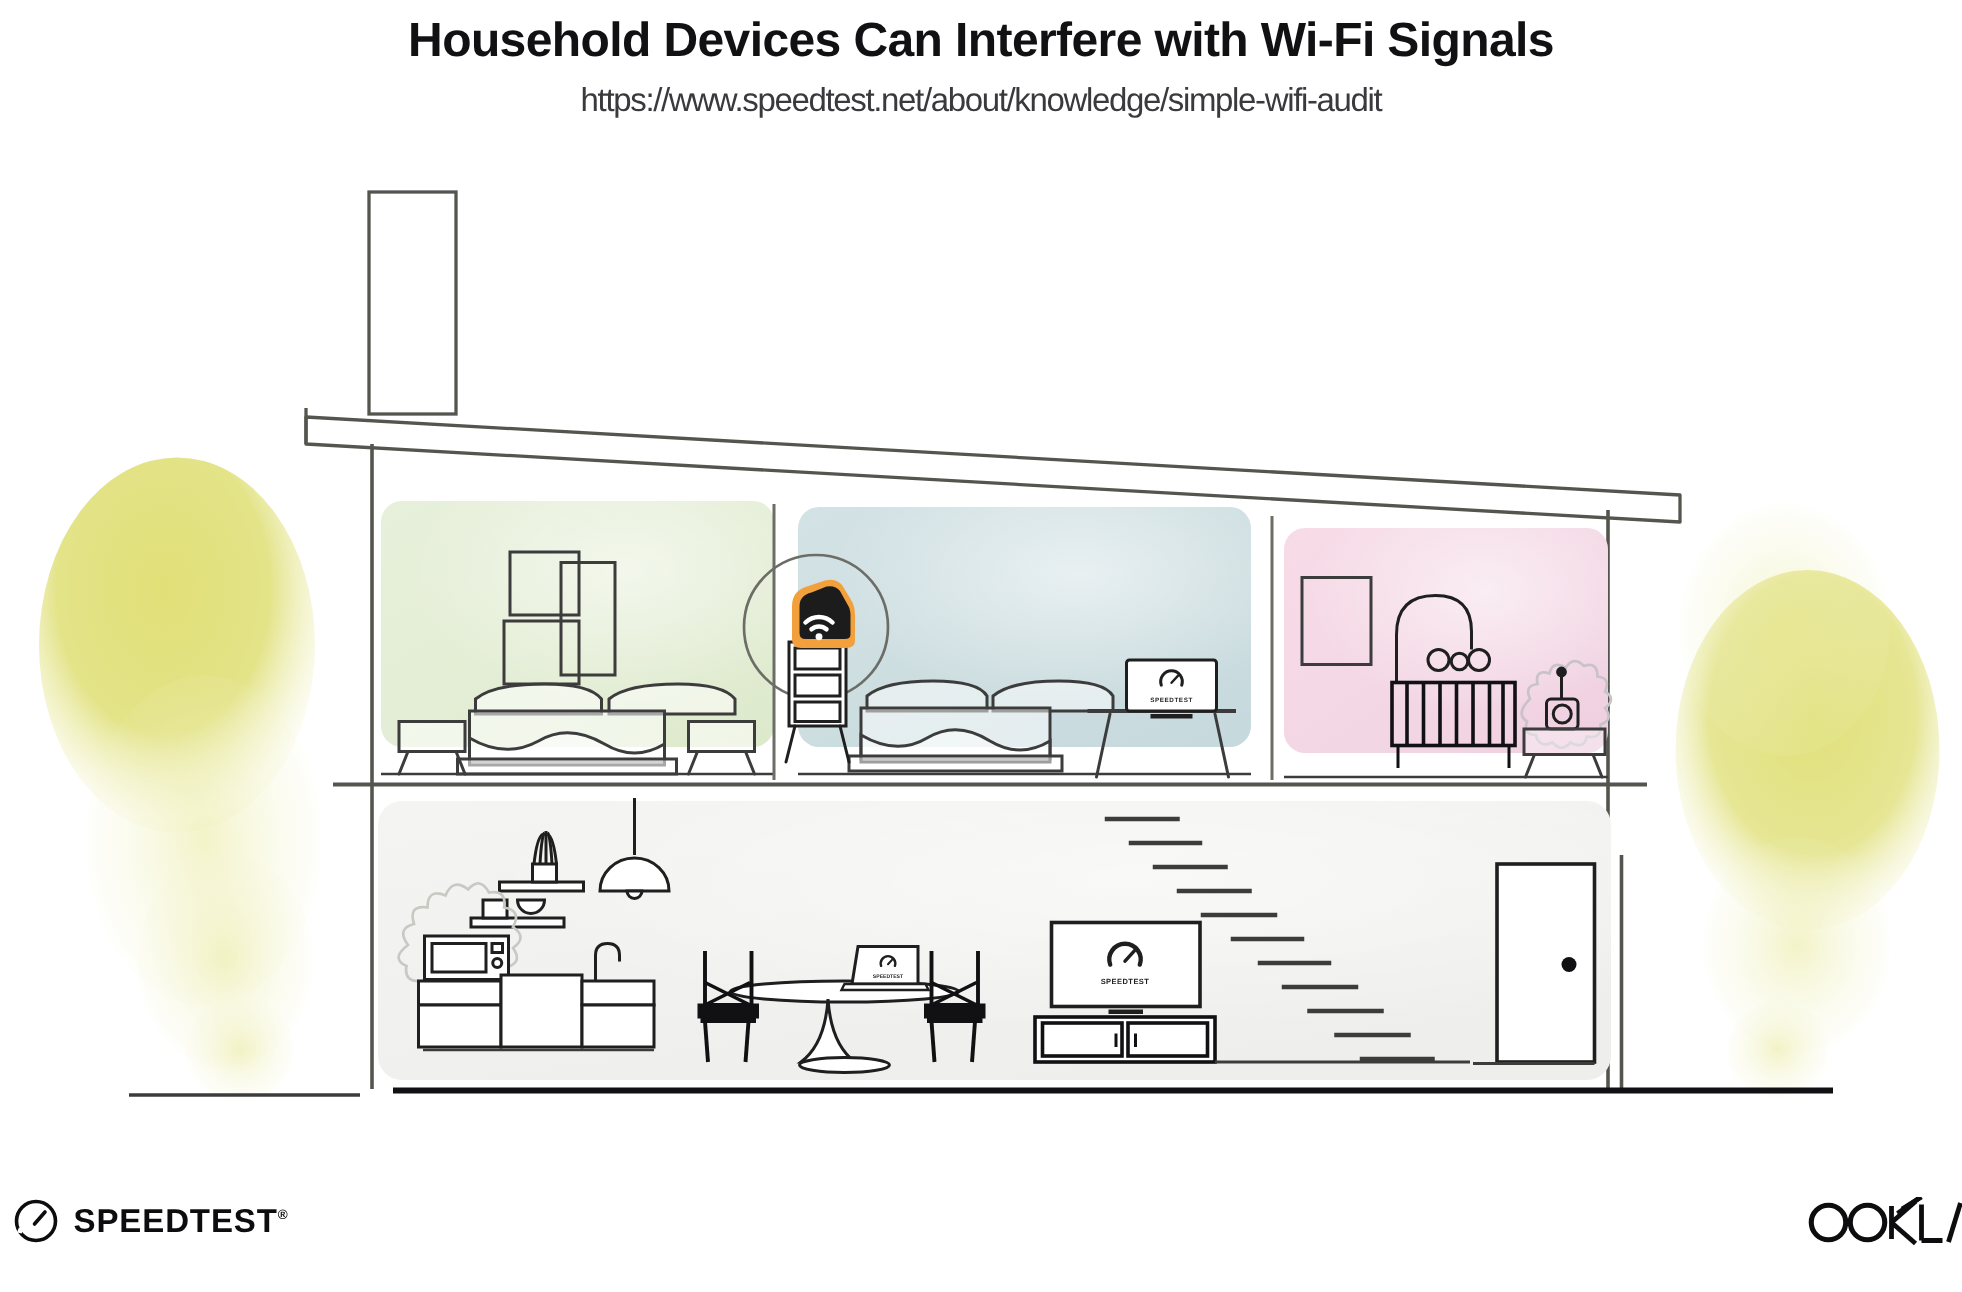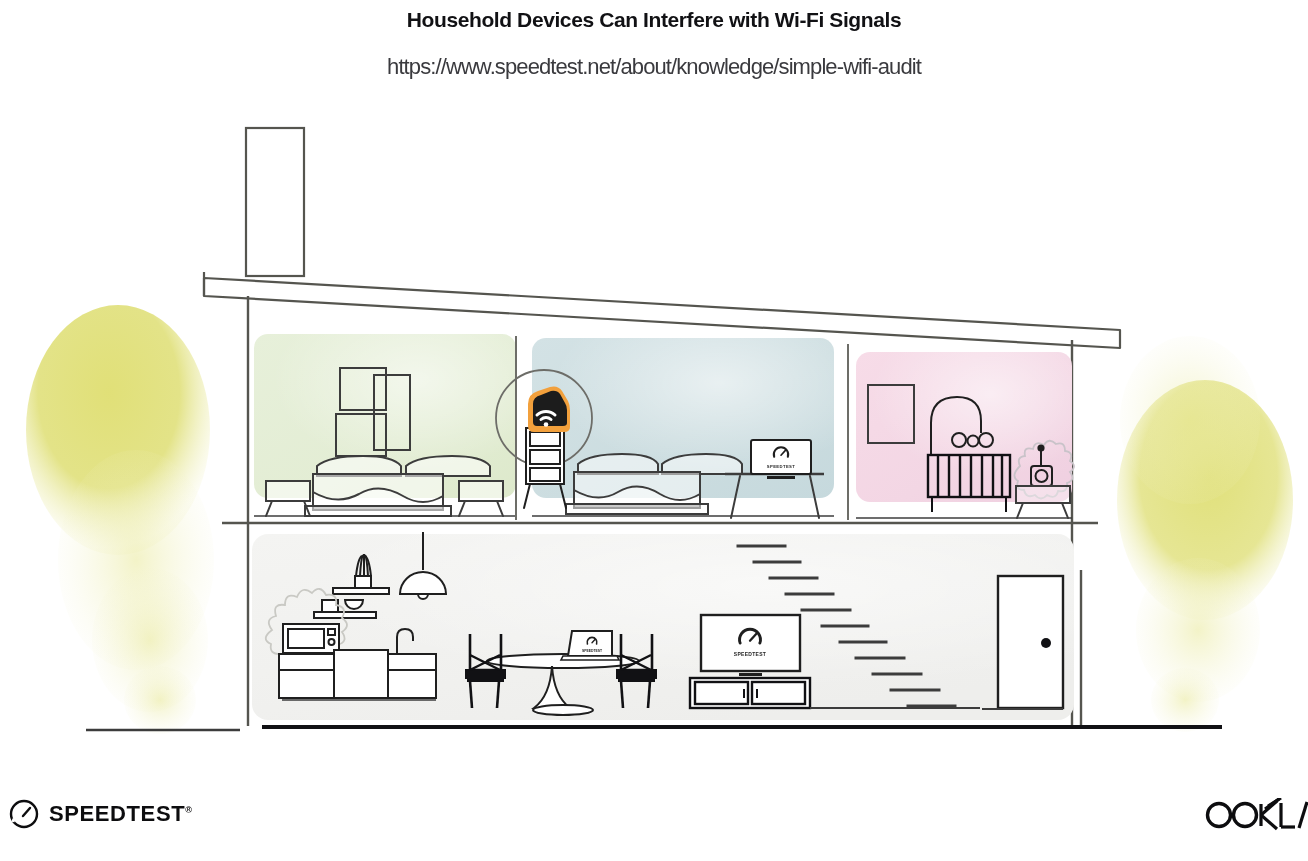--- a/index.html
+++ b/index.html
@@ -7,21 +7,21 @@
     width:1308px;height:861px;
     background:#ffffff;
     font-family:"Liberation Sans", sans-serif;
     overflow:hidden;
     position:relative;
   }
   .stage{position:absolute;left:0;top:0;width:1308px;height:861px;}
   #page-title{
     position:absolute;left:0;top:8px;width:1308px;text-align:center;
     font-family:"Liberation Sans", sans-serif;
-    font-weight:700;font-size:21px;letter-spacing:-0.4px;color:#111114;
+    font-weight:700;font-size:32px;letter-spacing:-0.4px;color:#111114;
     white-space:nowrap;
   }
   #page-subtitle{
     position:absolute;left:0;top:54px;width:1308px;text-align:center;
     font-family:"Liberation Sans", sans-serif;
     font-weight:400;font-size:22px;letter-spacing:-0.9px;color:#3a3a3e;
     white-space:nowrap;
   }
   .footer-left{position:absolute;left:8px;top:798px;display:flex;align-items:center;gap:9px;}
   .footer-left .wordmark{

